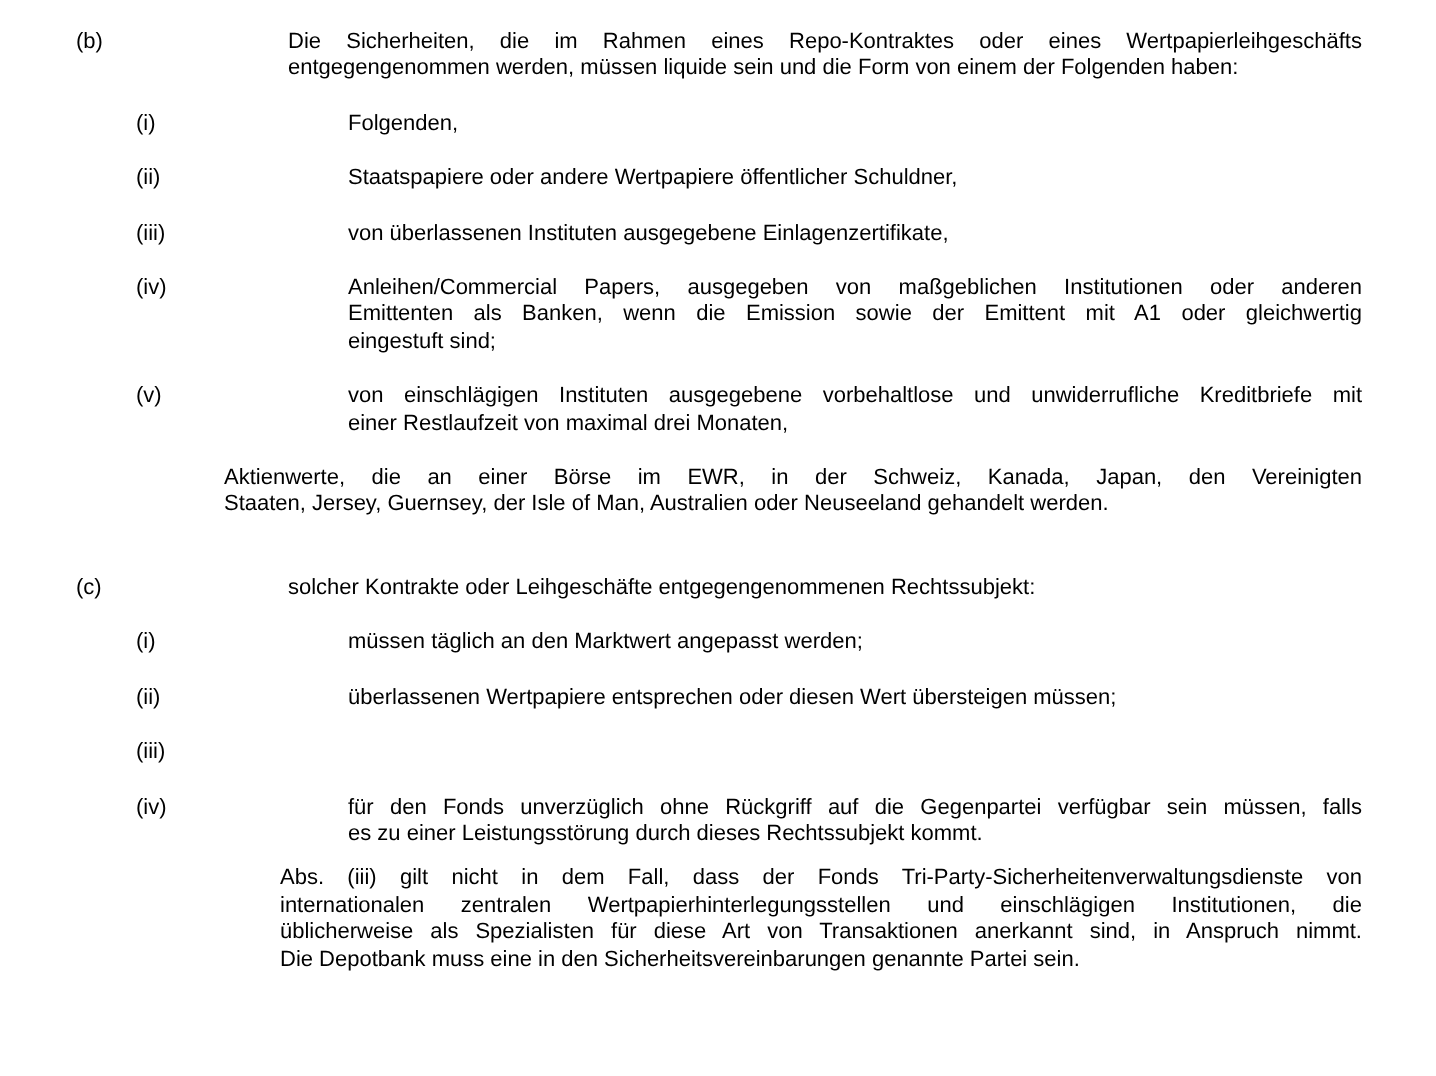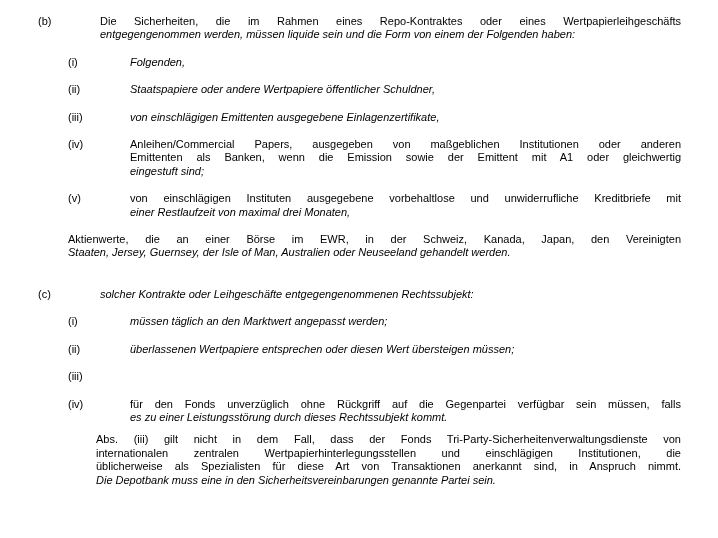--- a/index.html
+++ b/index.html
@@ -31,27 +31,27 @@
   }
   .row.first { margin-top: 0; }
   .row.break { margin-top: 28px; }   
   .row.lvl1 { padding-left: 38px; }  
   .row.lvl2 { padding-left: 68px; }  
   .row.note { padding-left: 96px; margin-top: 9px; } 
   .label {
     flex: 0 0 62px;
     width: 62px;
   }
-  .text { flex: 1 1 auto; min-width: 0; }
+  .text { flex: 1 1 auto; min-width: 0; margin-left: 44px; }
   
   .line.just {
     text-align: justify;
     text-align-last: justify;
   }
-  .line.last { text-align: left; font-style: italic; }
+  .line.last { text-align: left; }
 </style>
 </head>
 <body>
 
 <main class="page">
   <div id="clauses">
       <div class="row lvl1 first">
         <span class="label">(b)</span>
         <div class="text">
           <div class="line just">Die Sicherheiten, die im Rahmen eines Repo-Kontraktes oder eines Wertpapierleihgeschäfts</div>
@@ -66,21 +66,21 @@
       </div>
       <div class="row lvl2">
         <span class="label">(ii)</span>
         <div class="text">
           <div class="line last">Staatspapiere oder andere Wertpapiere öffentlicher Schuldner,</div>
         </div>
       </div>
       <div class="row lvl2">
         <span class="label">(iii)</span>
         <div class="text">
-          <div class="line last">von einschlägigen Emittenten ausgegebene Einlagenzertifikate,</div>
+          <div class="line last">von überlassenen Instituten ausgegebene Einlagenzertifikate,</div>
         </div>
       </div>
       <div class="row lvl2">
         <span class="label">(iv)</span>
         <div class="text">
           <div class="line just">Anleihen/Commercial Papers, ausgegeben von maßgeblichen Institutionen oder anderen</div>
           <div class="line just">Emittenten als Banken, wenn die Emission sowie der Emittent mit A1 oder gleichwertig</div>
           <div class="line last">eingestuft sind;</div>
         </div>
       </div>

